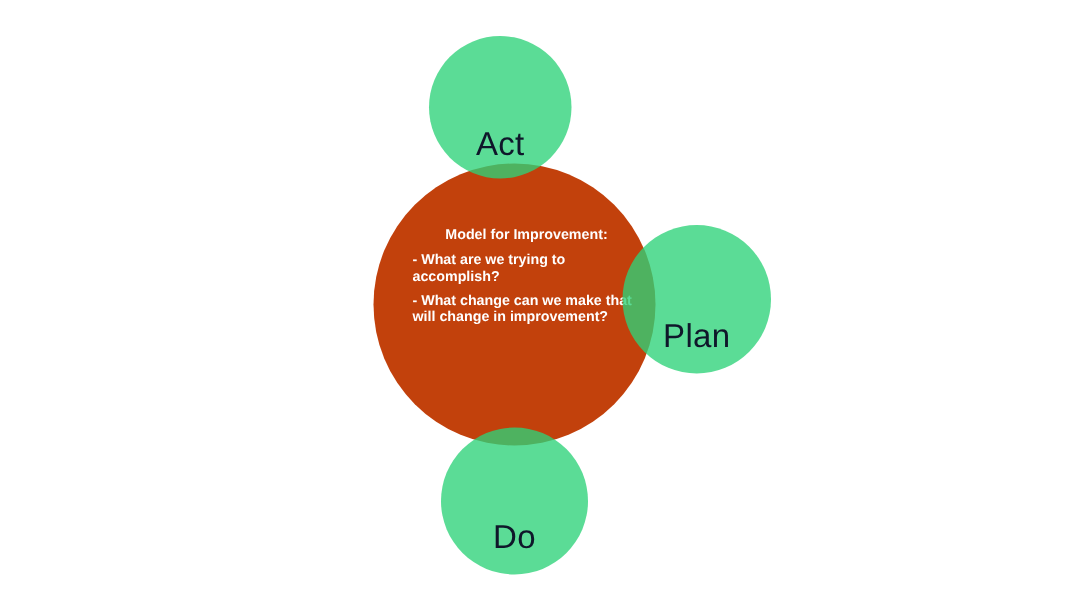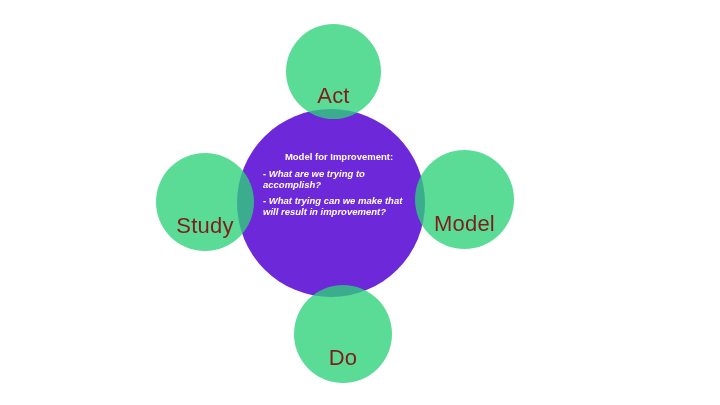--- a/index.html
+++ b/index.html
@@ -13,36 +13,36 @@
     width: 720px;
     height: 405px;
     background: #ffffff;
     overflow: hidden;
   }
   .circle {
     position: absolute;
     border-radius: 50%;
   }
   .circle.blue {
-    left: 237px;
+    left: 249px;
     top: 109px;
     width: 188px;
     height: 188px;
-    background: #6d28d9;
+    background: #c2410c;
     z-index: 1;
   }
   .circle.green {
     background: rgba(45, 210, 120, 0.78);
     z-index: 2;
     display: flex;
     align-items: center;
     justify-content: center;
   }
   .circle.green .node-label {
-    color: #7f1d1d;
+    color: #0f172a;
     font-size: 22px;
     font-weight: 400;
     letter-spacing: 0.2px;
     margin-top: 48px;
   }
   .node-act    { left: 286px; top: 24px;  width: 95px; height: 95px; }
   .node-study  { left: 156px; top: 153px; width: 98px; height: 98px; }
   .node-plan   { left: 415px; top: 150px; width: 99px; height: 99px; }
   .node-do     { left: 294px; top: 285px; width: 98px; height: 98px; }
 
@@ -56,45 +56,41 @@
     font-weight: 700;
     line-height: 1.16;
     text-align: left;
   }
   .center-title {
     text-align: center;
     margin: 0 0 6px 0;
   }
   .center-question {
     margin: 5px 0 0 0;
-    font-style: italic;
   }
 </style>
 </head>
 <body>
 
 <div class="slide">
 
   <div class="circle blue">
     <div class="center-text">
       <div class="center-title">Model for Improvement:</div>
       <p class="center-question">- What are we trying to accomplish?</p>
-      <p class="center-question">- What trying can we make that will result in improvement?</p>
+      <p class="center-question">- What change can we make that will change in improvement?</p>
     </div>
   </div>
 
   <div class="circle green node-act">
     <span class="node-label">Act</span>
   </div>
 
-  <div class="circle green node-study">
-    <span class="node-label">Study</span>
-  </div>
 
   <div class="circle green node-plan">
-    <span class="node-label">Model</span>
+    <span class="node-label">Plan</span>
   </div>
 
   <div class="circle green node-do">
     <span class="node-label">Do</span>
   </div>
 
 </div>
 
 </body></html>

